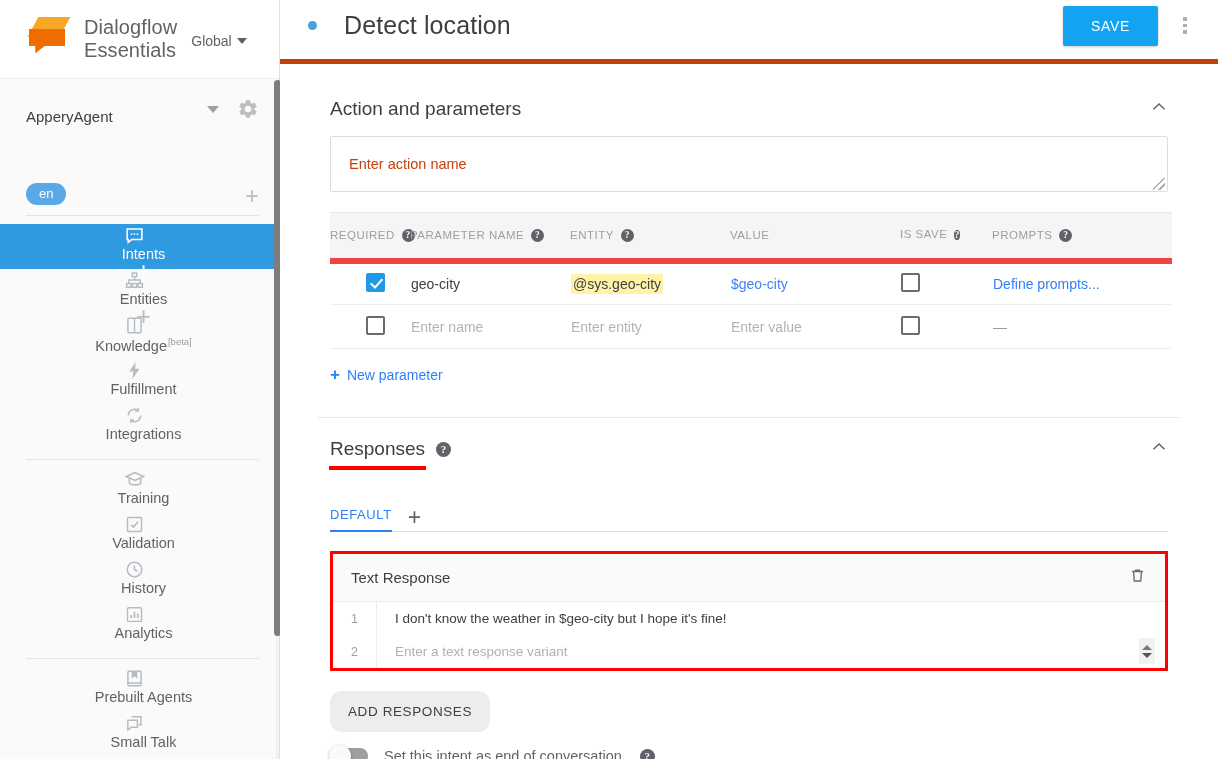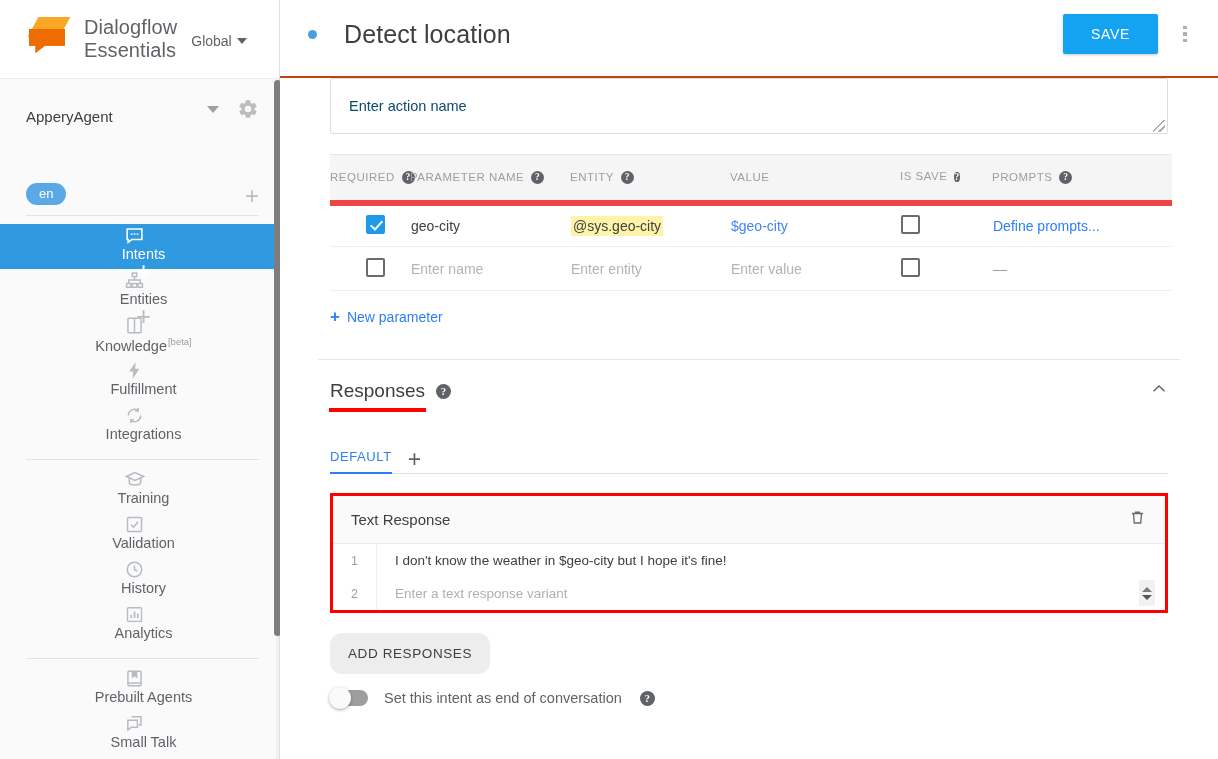--- a/index.html
+++ b/index.html
@@ -122,22 +122,22 @@
     background: #7d7d7d; border-radius: 4px;
   }
   .sb-track {
     position: absolute; left: 276px; top: 78px;
     width: 3px; height: 681px; background: #f1f1f1;
   }
 
   
   #main { flex: 1; position: relative; background: #fff; height: 759px; }
   .topbar {
-    height: 78px; display: flex; align-items: center;
-    border-bottom: 2px solid #c2410c; padding: 0 18px 8px 28px;
+    height: 64px; display: flex; align-items: center;
+    border-bottom: 5px solid #c2410c; padding: 0 18px 8px 28px;
     background: #fff;
   }
   .dot-blue {
     width: 9px; height: 9px; border-radius: 50%;
     background: #4a9fe0; flex: 0 0 9px;
   }
   .page-title {
     margin-left: 27px; font-size: 25px; color: #3c4043;
     font-weight: 400; letter-spacing: .1px;
   }
@@ -180,21 +180,21 @@
     font-family: "Liberation Serif", serif;
   }
   .chev-up { margin-left: auto; color: #5f6368; }
 
   .action-input {
     margin: 0 22px; height: 56px;
     border: 1px solid #dcdcdc; border-radius: 2px;
     display: flex; align-items: center; padding: 0 18px;
     position: relative; background: #fff;
   }
-  .action-input span { color: #0c4a6e; font-size: 14.5px; }
+  .action-input span { color: #c2410c; font-size: 14.5px; }
   .resize-h {
     position: absolute; right: 2px; bottom: 1px;
     width: 12px; height: 12px;
     background:
       linear-gradient(135deg, transparent 44%, #b0b0b0 44%, #b0b0b0 54%, transparent 54%),
       linear-gradient(135deg, transparent 70%, #b0b0b0 70%, #b0b0b0 80%, transparent 80%);
   }
 
   table.params {
     width: calc(100% - 44px); margin: 20px 22px 0 22px;
@@ -509,20 +509,28 @@
             <i></i>
             <i></i>
             <i></i>
           </span>
       </div>
     </div>
 
     <div class="content">
 
       
+      <div class="sec-title-row">
+        <span class="sec-title">Action and parameters</span>
+        <span class="chev-up">
+          <svg width="22" height="22" viewBox="0 0 24 24" fill="none" stroke="currentColor" stroke-width="1.6">
+            <path d="M6 14.5L12 8.8l6 5.7"></path>
+          </svg>
+        </span>
+      </div>
 
       <div class="action-input">
         <span>Enter action name</span>
         <span class="resize-h"></span>
       </div>
 
       <table class="params">
         <thead>
             <tr id="param-head">
               <th class="c-req">

